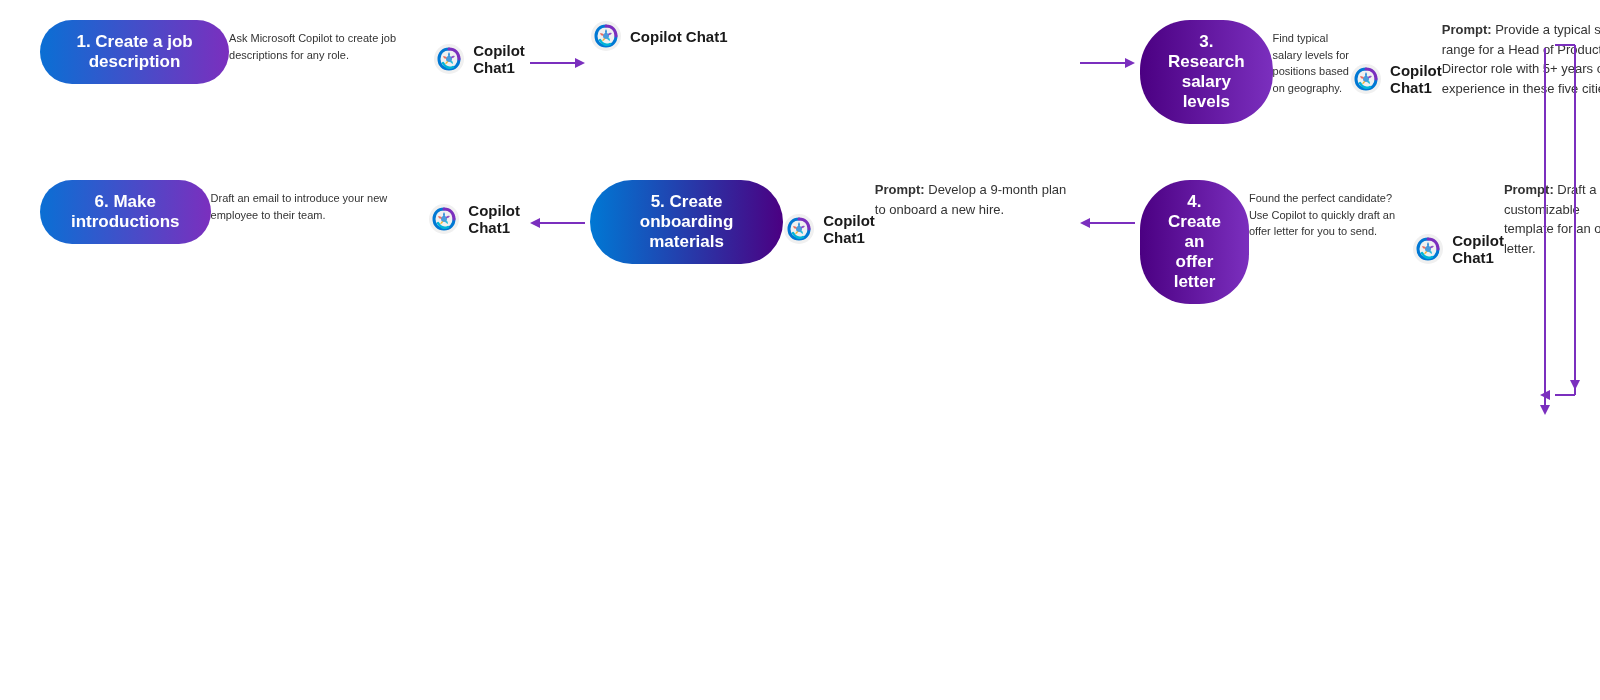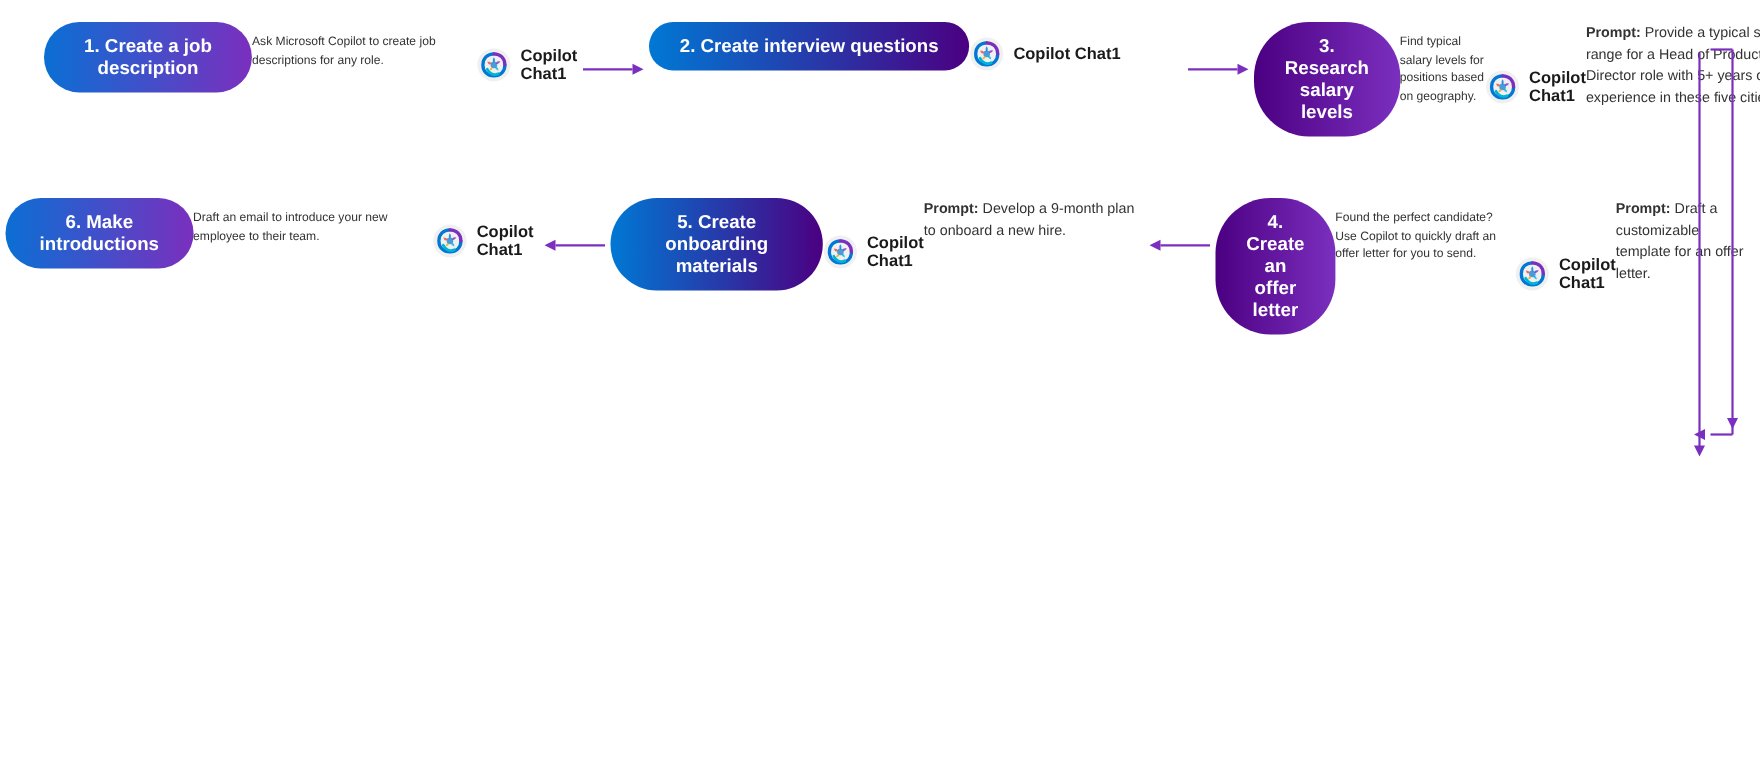--- a/index.html
+++ b/index.html
@@ -86,21 +86,20 @@
 
     .row1 {
       display: flex;
       align-items: flex-start;
       margin-bottom: 30px;
     }
 
     .row2 {
       display: flex;
       align-items: flex-start;
-      justify-content: center;
     }
 
     
     .h-connector {
       display: flex;
       align-items: center;
       width: 60px;
       padding-top: 28px;
       flex-shrink: 0;
       position: relative;
@@ -149,23 +148,20 @@
       </div>
 
       <div class="h-connector">
         <svg width="60" height="30">
           <line x1="0" y1="15" x2="45" y2="15" stroke="#7b2fbe" stroke-width="2"></line>
           <polygon points="45,10 55,15 45,20" fill="#7b2fbe"></polygon>
         </svg>
       </div>
 
       <div class="col-wrapper">
-        <div class="step-header-area">
-          <div class="step-badge badge-blue-indigo">2. Create interview questions</div>
-        </div>
         <div class="copilot-tool">
           <svg class="copilot-icon" viewBox="0 0 32 32" xmlns="http://www.w3.org/2000/svg">
             <circle cx="16" cy="16" r="15" fill="#f0f0f0"></circle>
             <path d="M16 6 C10 6, 6 10, 6 16 C6 22, 10 26, 16 26 C22 26, 26 22, 26 16" fill="none" stroke="#0078d4" stroke-width="3" stroke-linecap="round"></path>
             <path d="M16 6 C22 6, 26 10, 26 16" fill="none" stroke="#7b2fbe" stroke-width="3" stroke-linecap="round"></path>
             <path d="M10 20 C12 24, 16 26, 20 24" fill="none" stroke="#00b4d8" stroke-width="2.5" stroke-linecap="round"></path>
             <circle cx="16" cy="16" r="3" fill="#0078d4" opacity="0.7"></circle>
             <path d="M16 9 Q18 12 16 14 Q14 12 16 9" fill="#0078d4" opacity="0.8"></path>
             <path d="M22 13 Q20 16 18 15 Q18 12 22 13" fill="#7b2fbe" opacity="0.8"></path>
             <path d="M20 21 Q17 20 17 18 Q20 17 20 21" fill="#00b4d8" opacity="0.8"></path>

